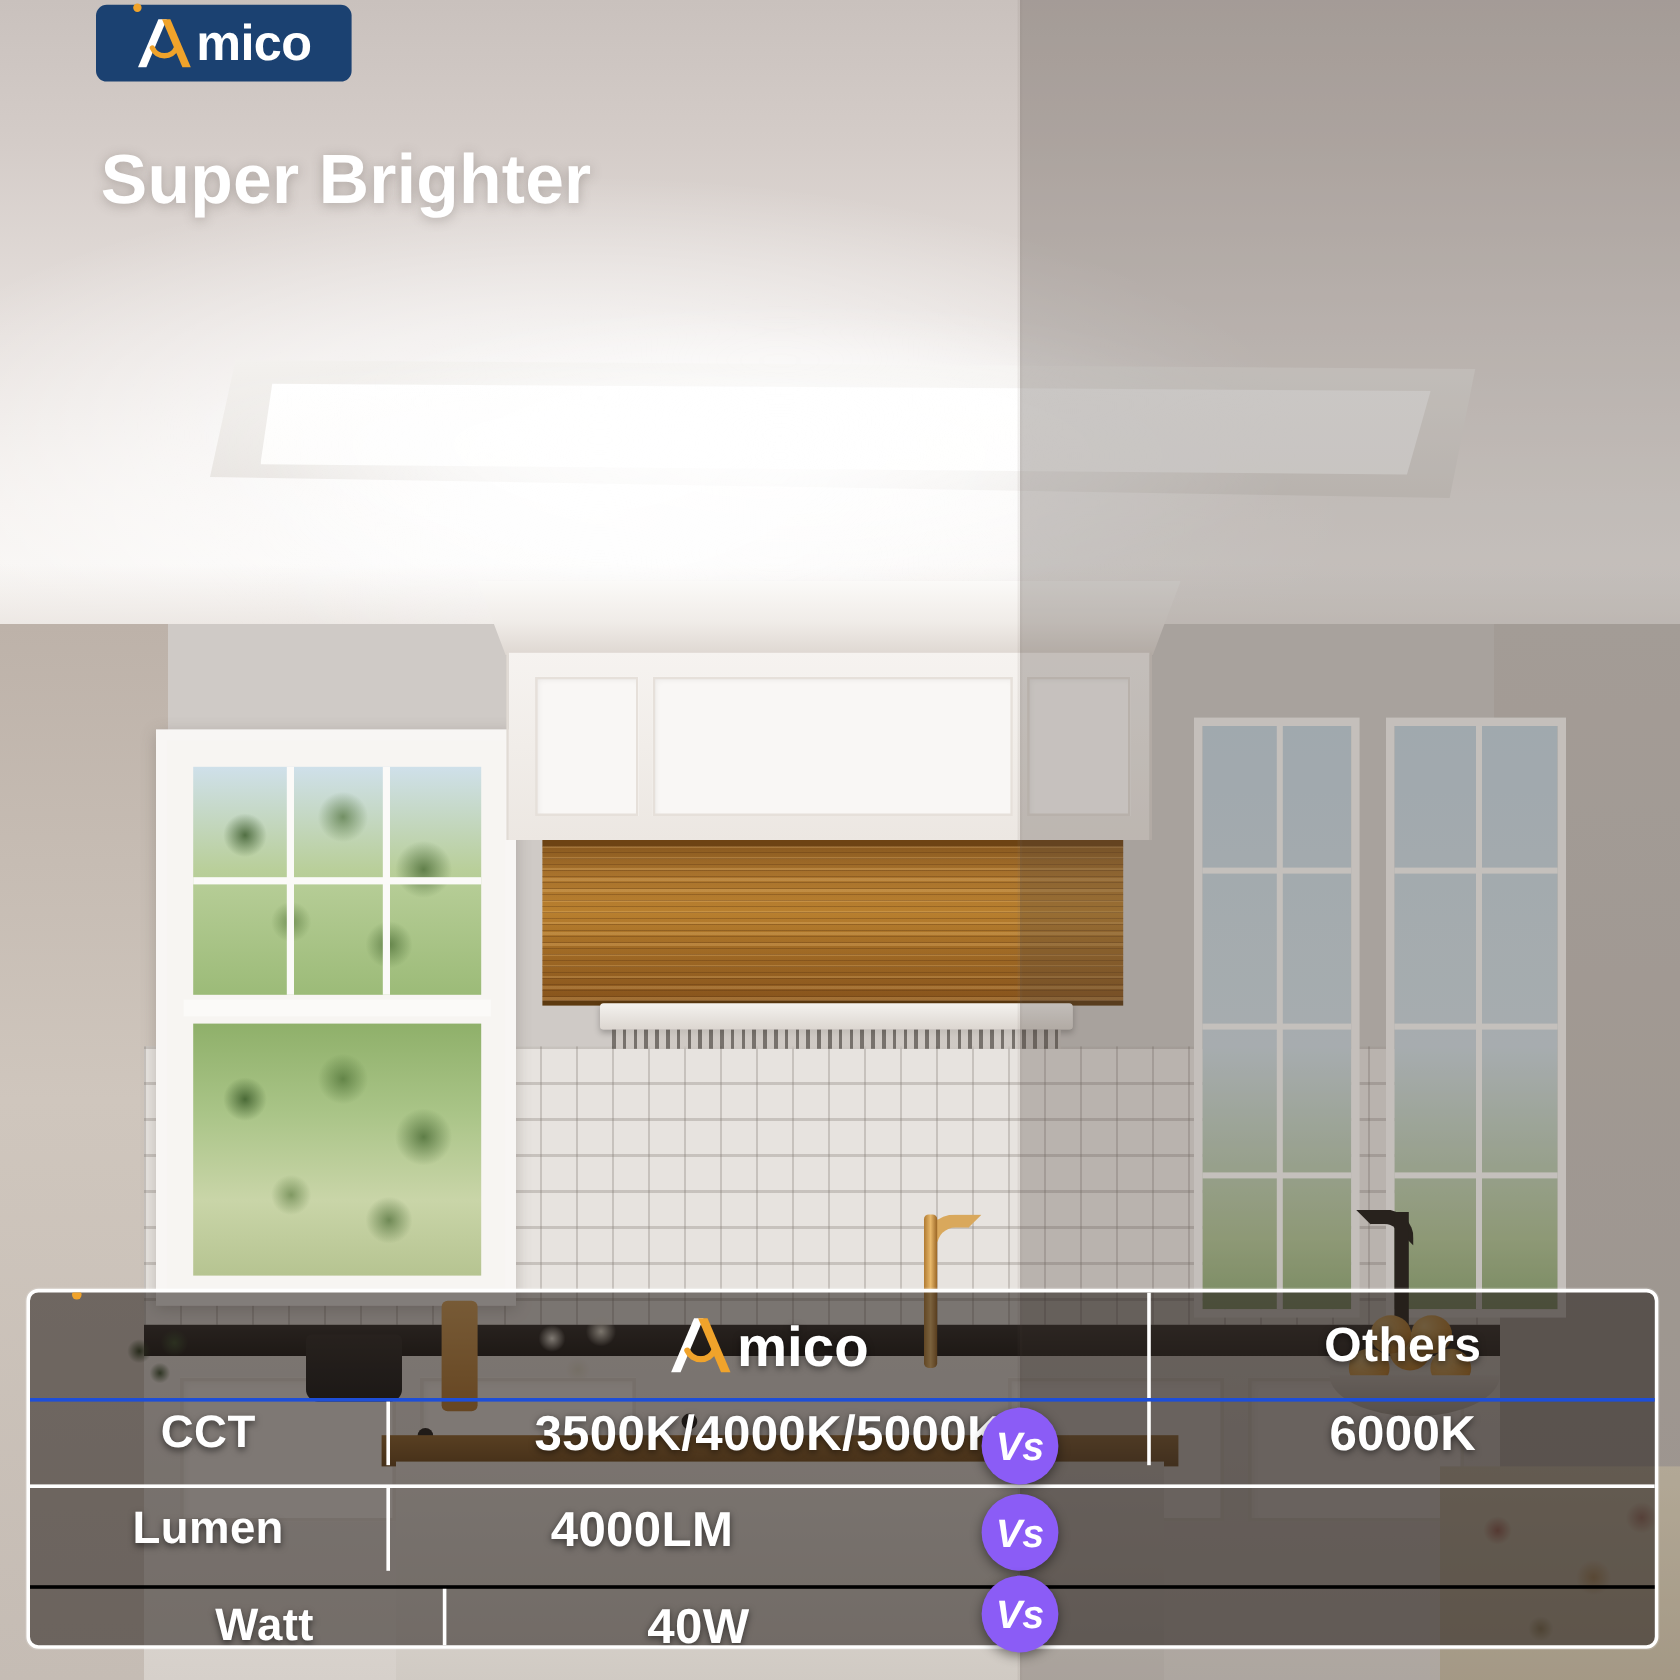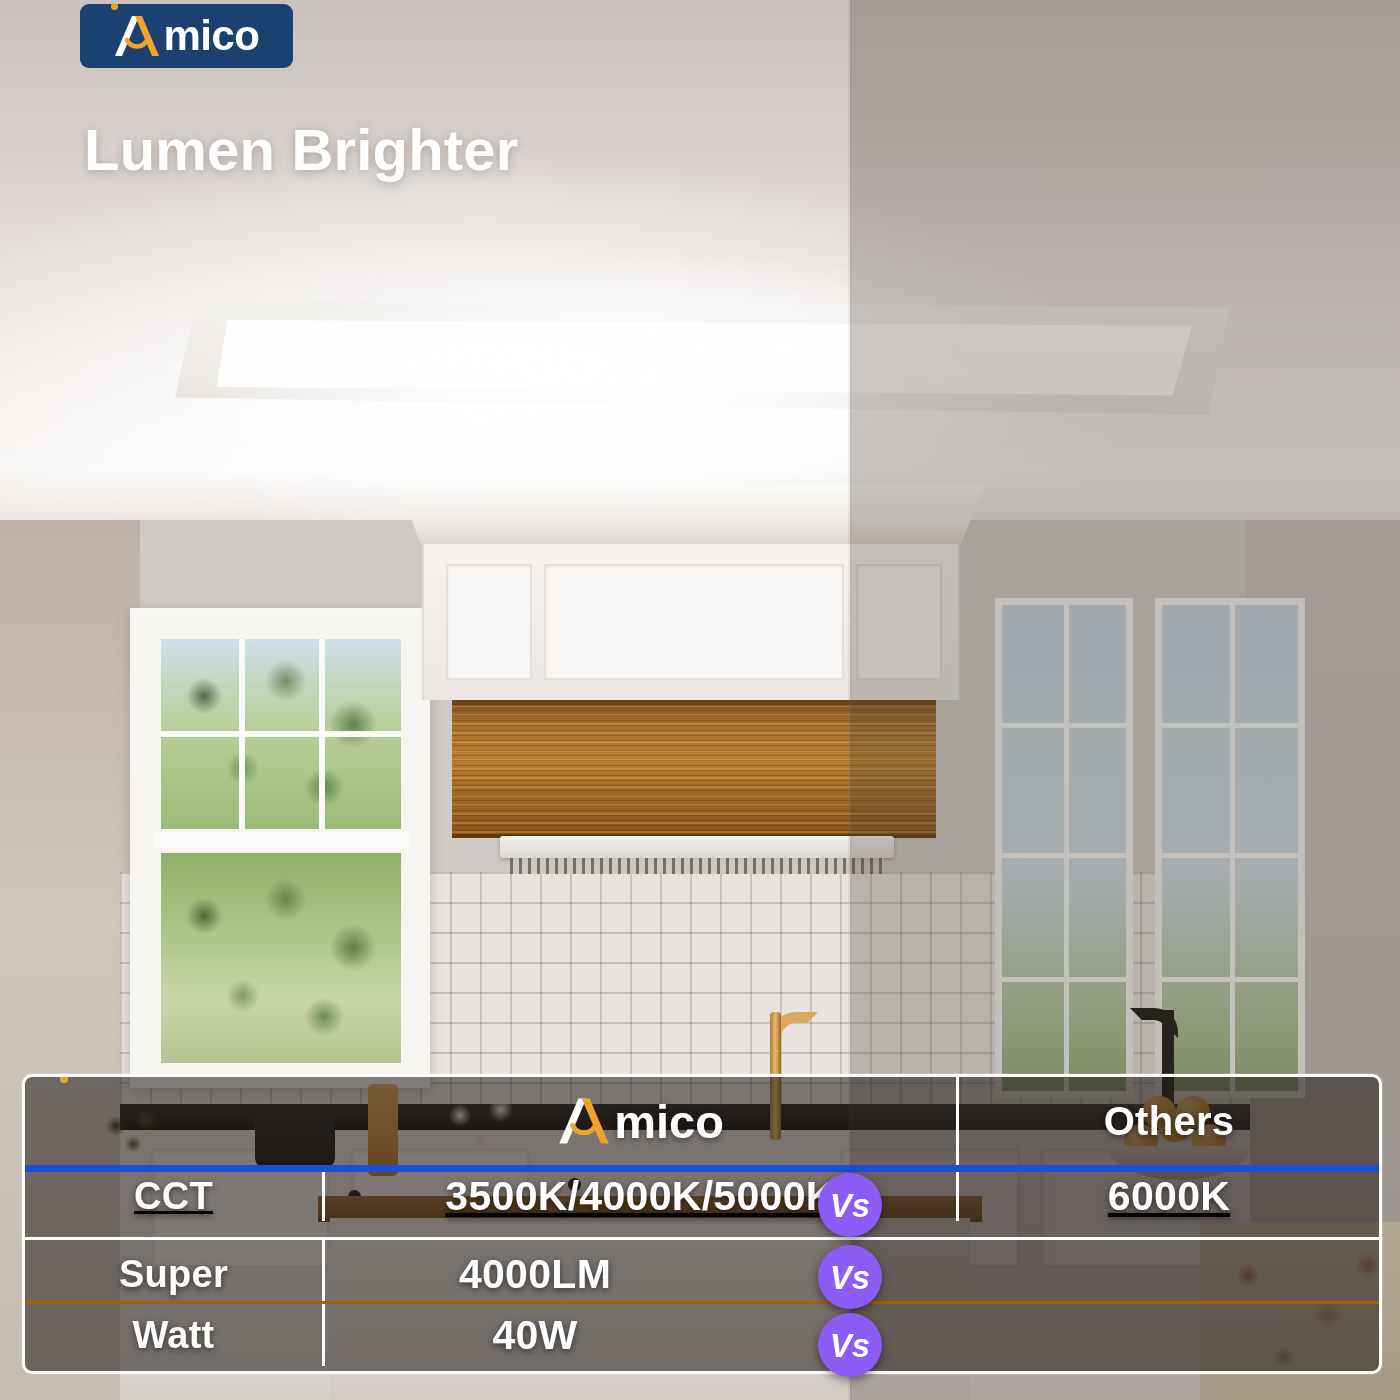--- a/index.html
+++ b/index.html
@@ -228,23 +228,23 @@
   
   .cmp {
     position:absolute; left:22px; top:1074px; width:1360px; height:300px;
     border:3px solid #ffffff; border-radius:10px;
     background:rgba(38,30,26,.56);
     box-shadow:0 0 0 1px rgba(255,255,255,.15);
     overflow:hidden;
   }
   .cmp-row { position:absolute; left:0; width:100%; display:flex; }
   .r0 { top:0;   height:88px; }
-  .r1 { top:88px;  height:56px; border-top:7px solid #1d4ed8;text-decoration:underline; }
+  .r1 { top:88px;  height:56px; border-top:3px solid #1d4ed8; }
   .r2 { top:160px; height:72px; border-top:3px solid #ffffff; }
-  .r3 { top:224px; height:65px; border-top:3px solid #a16207; }
+  .r3 { top:244px; height:65px; border-top:3px solid #000000;padding-left:47px; }
 
   .c-label { width:300px; display:flex; align-items:center; justify-content:center;
              border-right:3px solid #ffffff; }
   .c-amico { flex:1; display:flex; align-items:center; justify-content:center;
              border-right:3px solid #ffffff; }
   .c-other { width:420px; display:flex; align-items:center; justify-content:center; }
   .r0 .c-label { border-right:none; }
 
   .cell-txt {
     color:#ffffff; font-weight:700; font-size:38px; letter-spacing:.3px;
@@ -370,21 +370,21 @@
   <div class="logo-badge">
     <svg class="logo-a" width="48" height="44" viewBox="0 0 48 44">
       <polygon points="2,42 19,2 26,2 9,42" fill="#ffffff"></polygon>
       <polygon points="22,2 29,2 46,42 39,42" fill="#f0a32b"></polygon>
       <path d="M14 26 a11 11 0 0 0 20 0" fill="none" stroke="#f0a32b" stroke-width="4.5" stroke-linecap="round"></path>
     </svg>
     <span class="logo-word">mico</span>
     <span class="logo-dot"></span>
   </div>
 
-  <div class="headline">Lumen Brighter</div>
+  <div class="headline">Super Brighter</div>
 
   <div class="cmp">
 
     <div class="cmp-row r0">
       <div class="c-label">
         <span class="cell-txt hdr"></span>
       </div>
       <div class="c-amico">
         <span class="tbl-logo">
           <svg width="54" height="50" viewBox="0 0 48 44">
@@ -408,21 +408,21 @@
       <div class="c-amico">
         <span class="cell-txt big">3500K/4000K/5000K</span>
       </div>
       <div class="c-other">
         <span class="cell-txt big">6000K</span>
       </div>
     </div>
 
     <div class="cmp-row r2">
       <div class="c-label">
-        <span class="cell-txt">Super</span>
+        <span class="cell-txt">Lumen</span>
       </div>
       <div class="c-other">
         <span class="cell-txt big">4000LM</span>
       </div>
     </div>
 
     <div class="cmp-row r3">
       <div class="c-label">
         <span class="cell-txt">Watt</span>
       </div>

